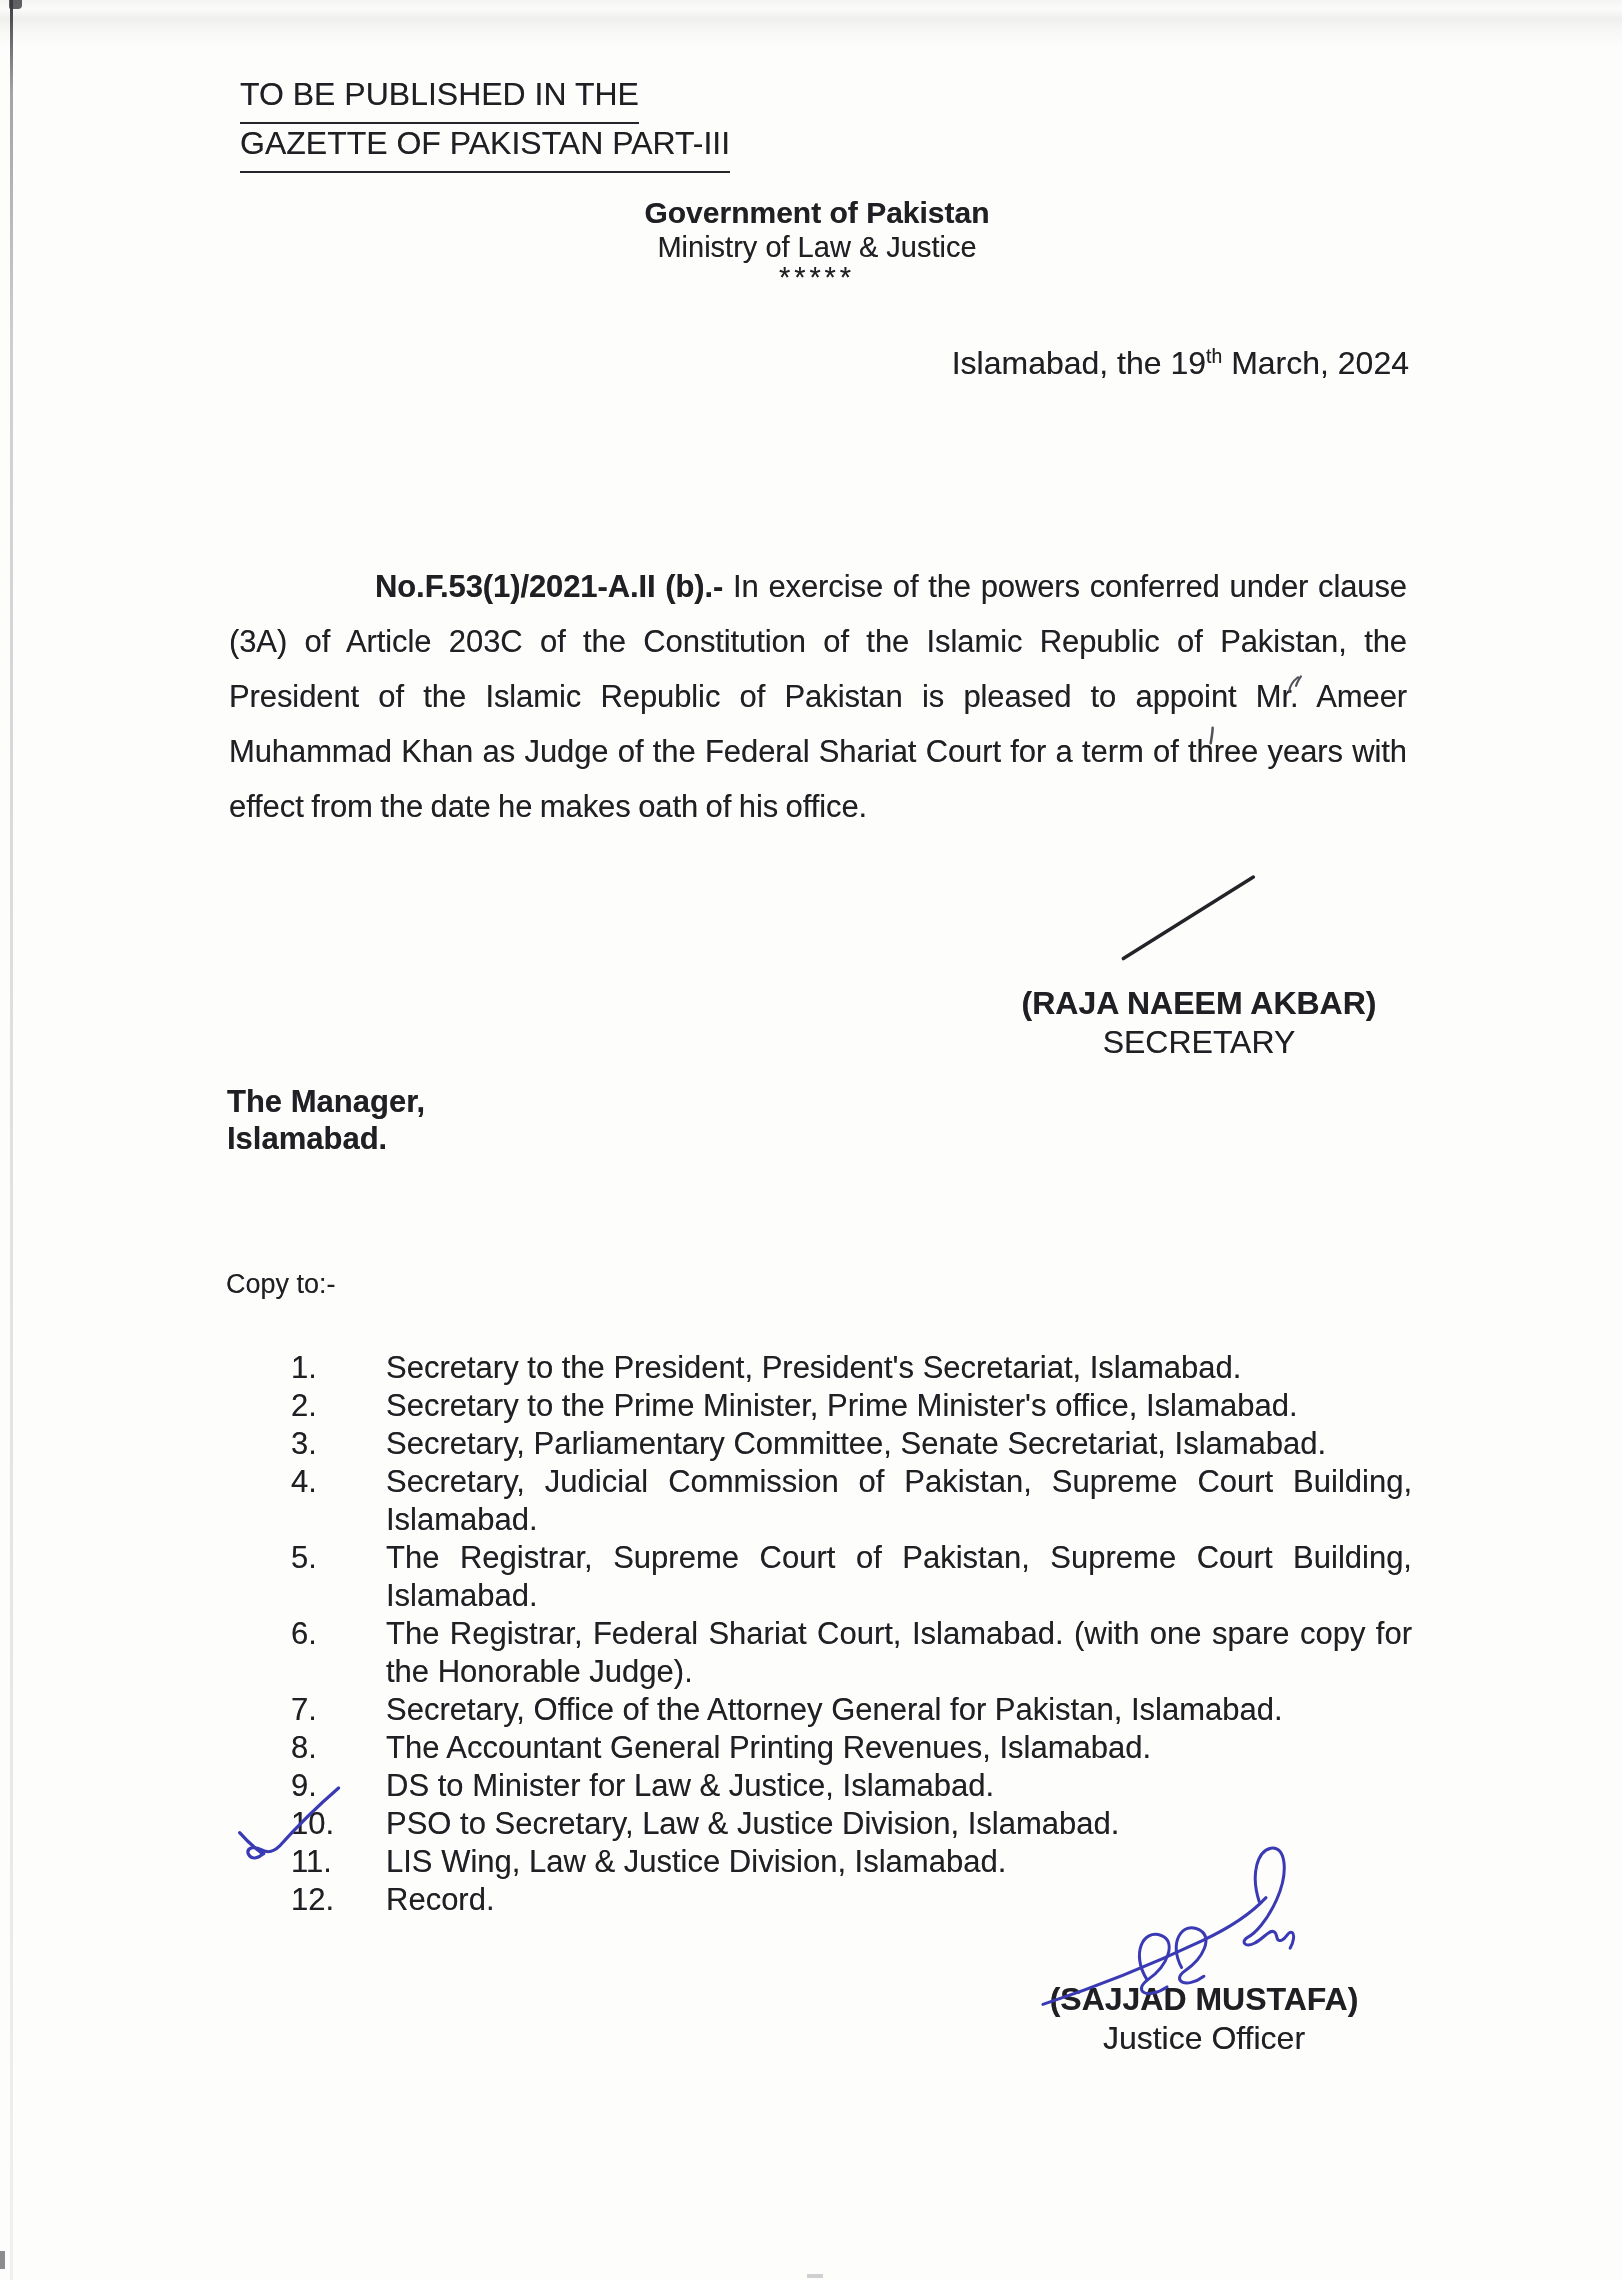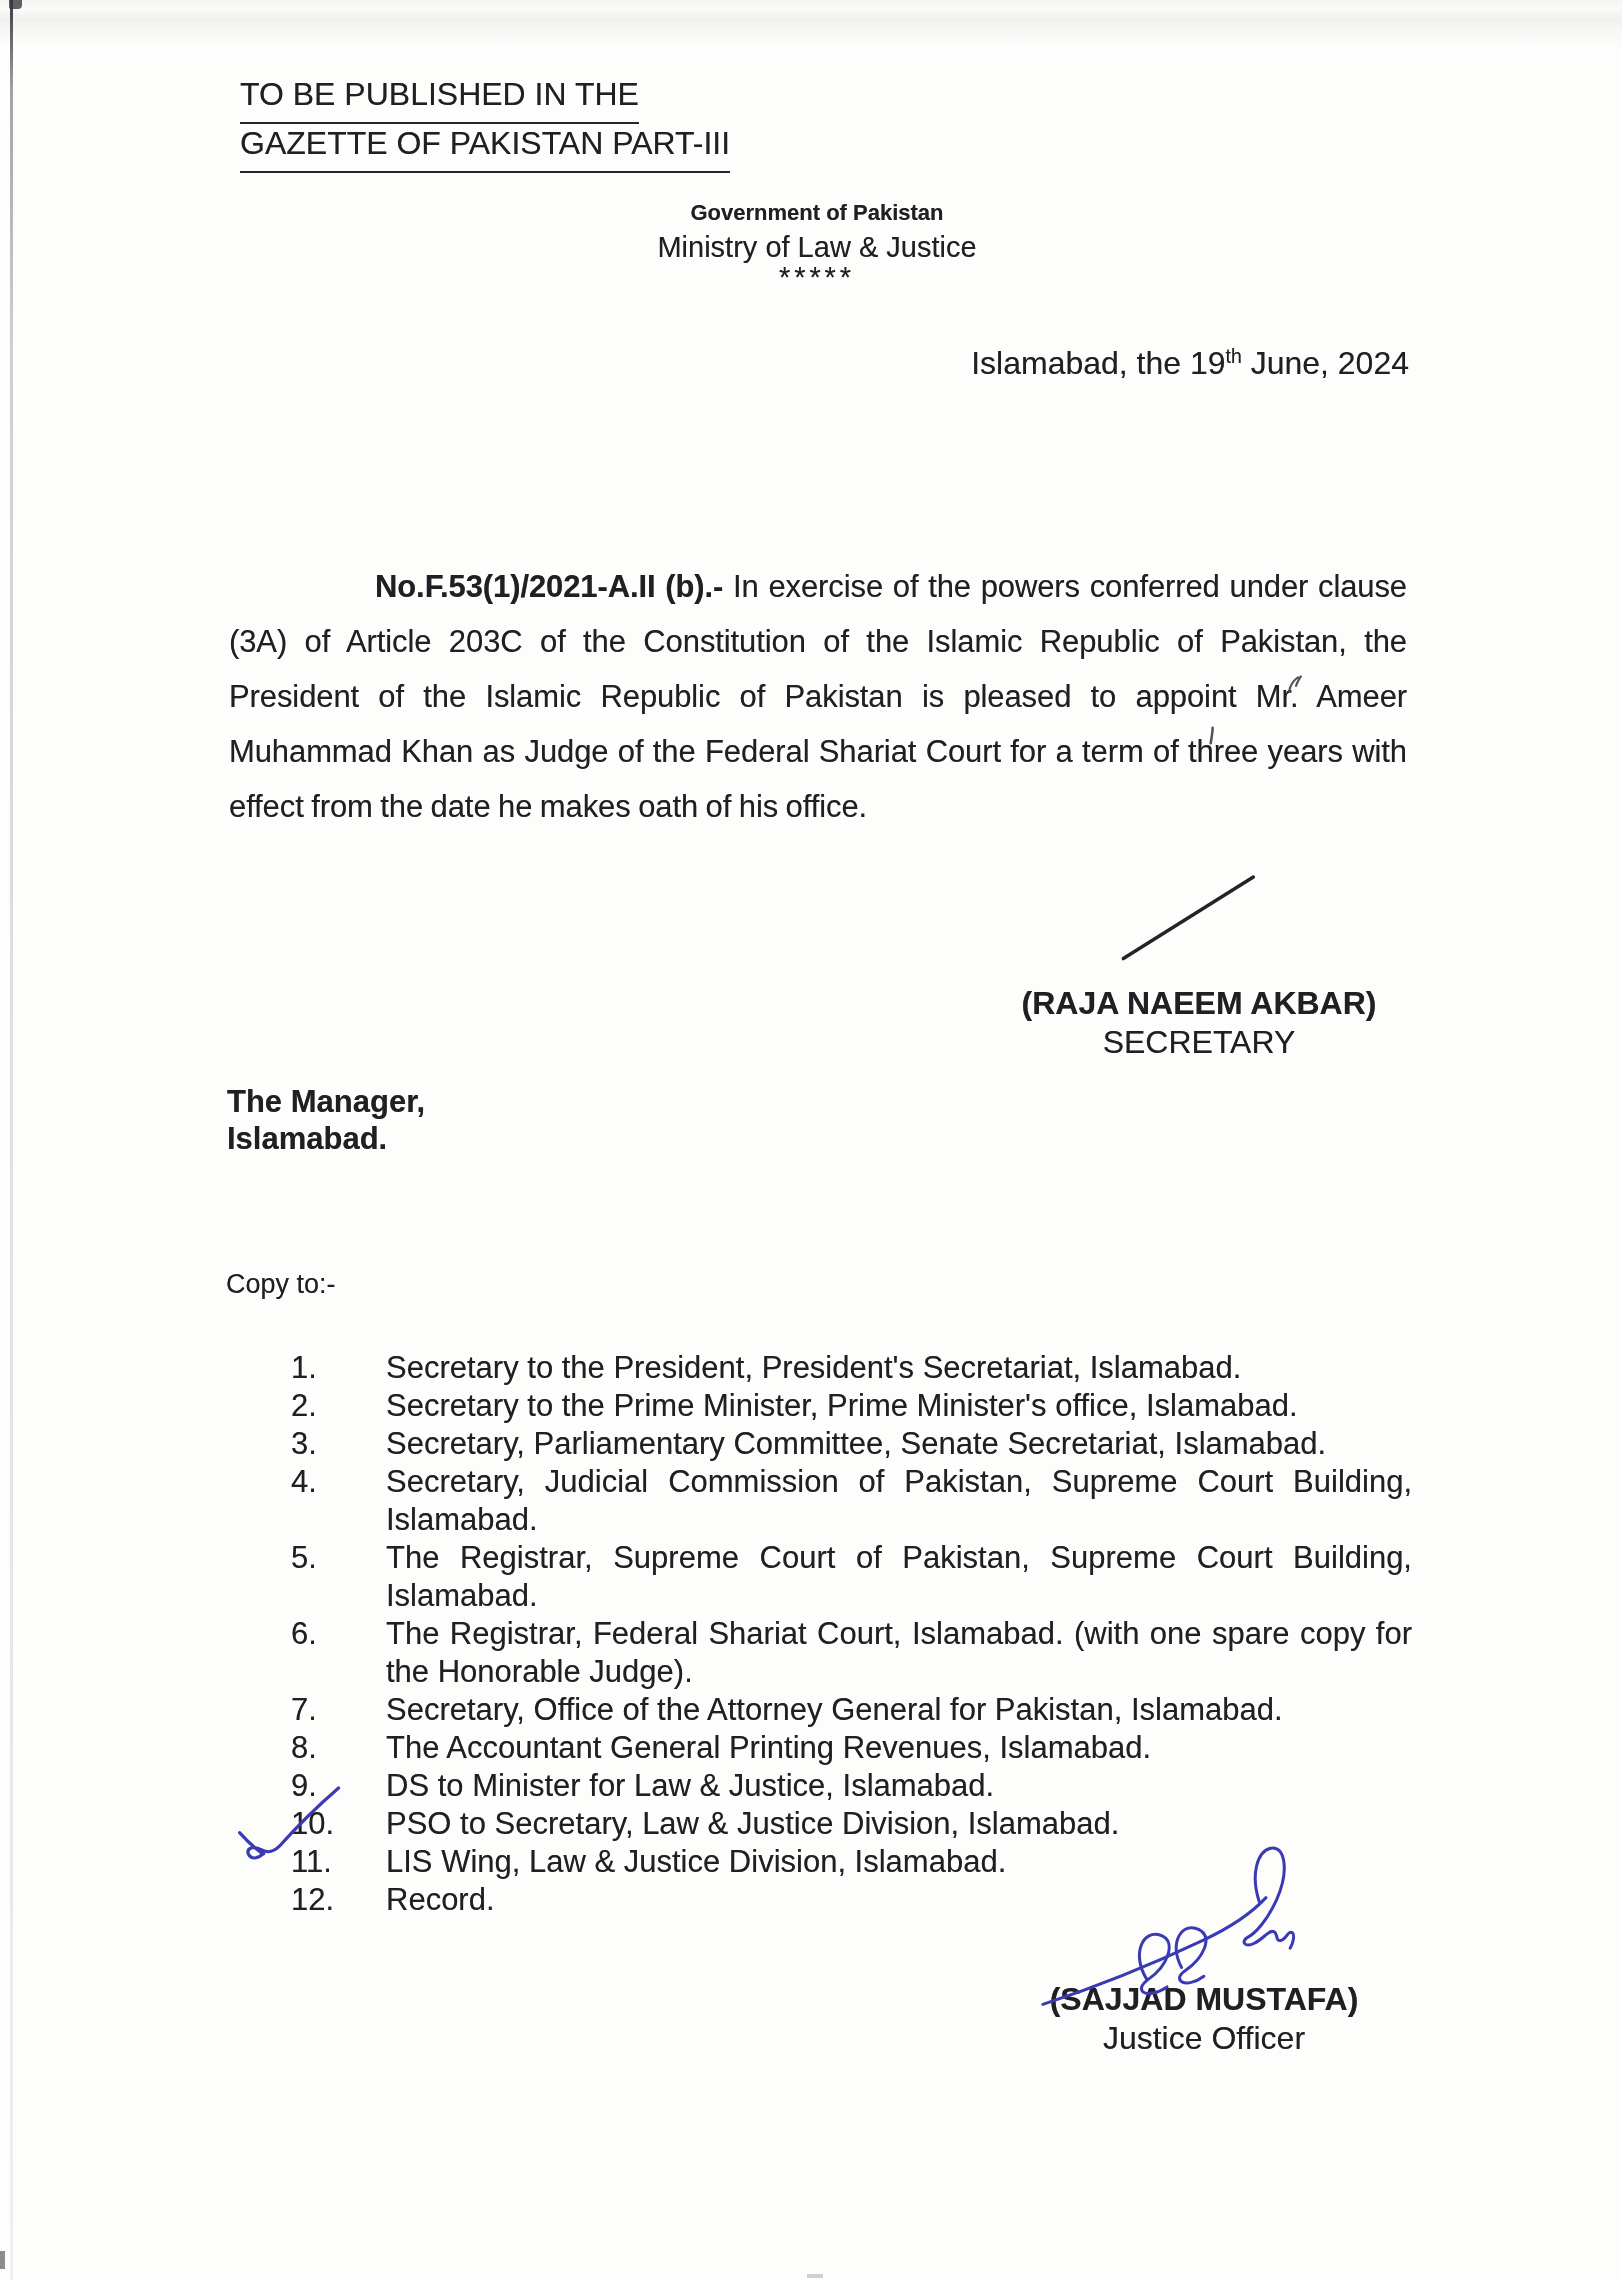--- a/index.html
+++ b/index.html
@@ -18,21 +18,21 @@
     background:linear-gradient(180deg,rgba(40,40,46,.9) 0%,rgba(90,90,98,.55) 4%,rgba(150,150,160,.45) 15%,rgba(175,175,185,.38) 45%,rgba(185,185,195,.32) 75%,rgba(200,200,208,.25) 100%);}
   .corner-speck{position:absolute;left:8.7px;top:0;width:13.6px;height:8.7px;background:#3a3a40;opacity:.8;border-radius:0 0 3.9px 1.9px;}
   .speck-a{position:absolute;left:0;top:2251px;width:4.9px;height:17.5px;background:#5a5a62;opacity:.7;}
   .speck-b{position:absolute;left:807px;top:2274px;width:15.5px;height:3.9px;background:#c4c4c8;opacity:.8;}
 
   .doc-header{position:absolute;left:240px;top:78px;font-size:32px;}
   .hline{display:table;white-space:nowrap;line-height:32px;padding-bottom:12px;margin-bottom:2.9px;
     border-bottom:2.9px solid #26262a;}
 
   .org-block{position:absolute;left:229px;top:194px;width:1176px;text-align:center;}
-  .org{font-weight:bold;font-size:22px;line-height:37px;}
+  .org{font-weight:bold;font-size:30px;line-height:37px;}
   .dept{font-size:29px;line-height:33px;}
   .stars{font-size:29px;line-height:27px;letter-spacing:3.9px;}
 
   .date-line{position:absolute;right:213px;top:345px;font-size:32px;white-space:nowrap;}
   .date-line .sup{font-size:19.4px;position:relative;top:-10.7px;}
 
   .heading{position:absolute;left:229px;top:489px;width:1176px;text-align:center;
     font-weight:bold;font-size:33px;letter-spacing:1.9px;}
 
   .body-par{position:absolute;left:229px;top:559px;width:1178px;margin:0;
@@ -74,21 +74,21 @@
     <span class="hline">TO BE PUBLISHED IN THE</span>
     <span class="hline">GAZETTE OF PAKISTAN PART-III</span>
   </div>
 
   <div class="org-block">
     <div class="org">Government of Pakistan</div>
     <div class="dept">Ministry of Law &amp; Justice</div>
     <div class="stars">*****</div>
   </div>
 
-  <div class="date-line"><span>Islamabad, the 19</span><span class="sup">th</span><span> June, 2024</span></div>
+  <div class="date-line"><span>Islamabad, the 19</span><span class="sup">th</span><span> March, 2024</span></div>
 
 
   <p class="body-par"><b>No.F.53(1)/2021-A.II (b).-</b><span> In exercise of the powers conferred under clause (3A) of Article 203C of the Constitution of the Islamic Republic of Pakistan, the President of the Islamic Republic of Pakistan is pleased to appoint Mr. Ameer Muhammad Khan as Judge of the Federal Shariat Court for a term of three years with effect from the date he makes oath of his office.</span></p>
 
   <div class="sig1">
     <div class="sig-name">(RAJA NAEEM AKBAR)</div>
     <div class="sig-title">SECRETARY</div>
   </div>
 
   <div class="addressee">

